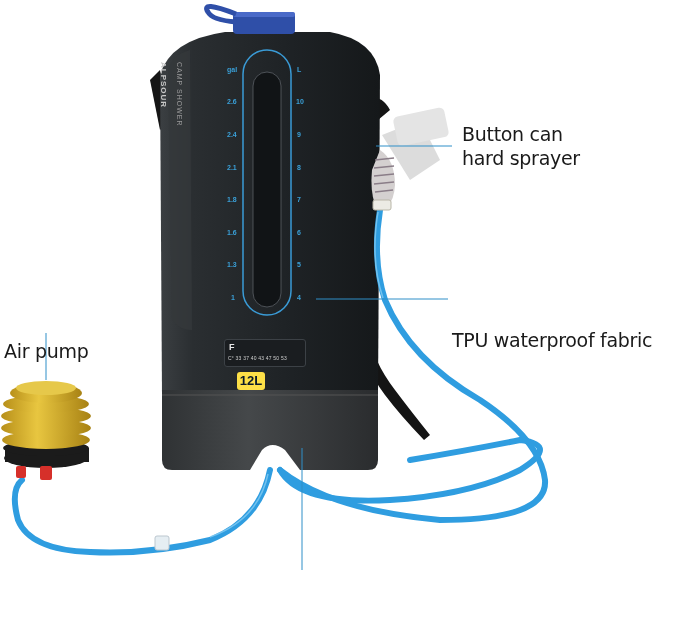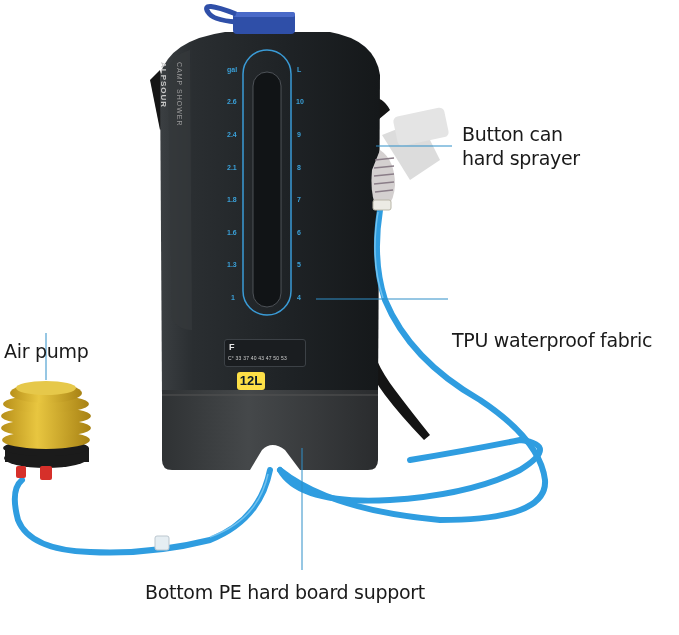--- a/index.html
+++ b/index.html
@@ -140,14 +140,13 @@
   </div>
 
   <div class="badge">12L</div>
 
   <div class="callout two-line" style="left:462px;top:122px;">
     <span>Button can</span>
     <span>hard sprayer</span>
   </div>
   <div class="callout" style="left:452px;top:296px;margin-top:32px;">TPU waterproof fabric</div>
   <div class="callout" style="left:4px;top:296px;margin-top:43px;">Air pump</div>
-  <div class="callout" style="left:145px;top:580px;">Bottom PE hard board support</div>
 </div>
 
 </body></html>

